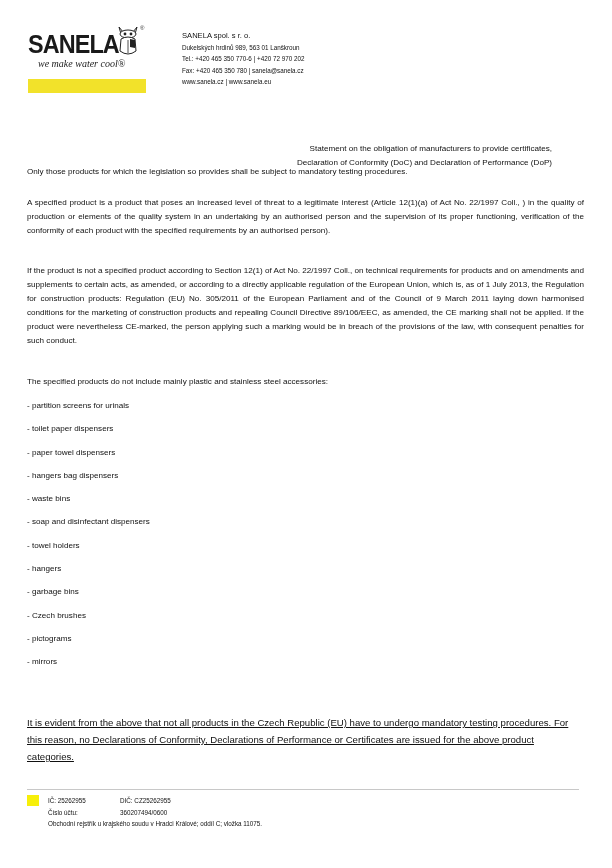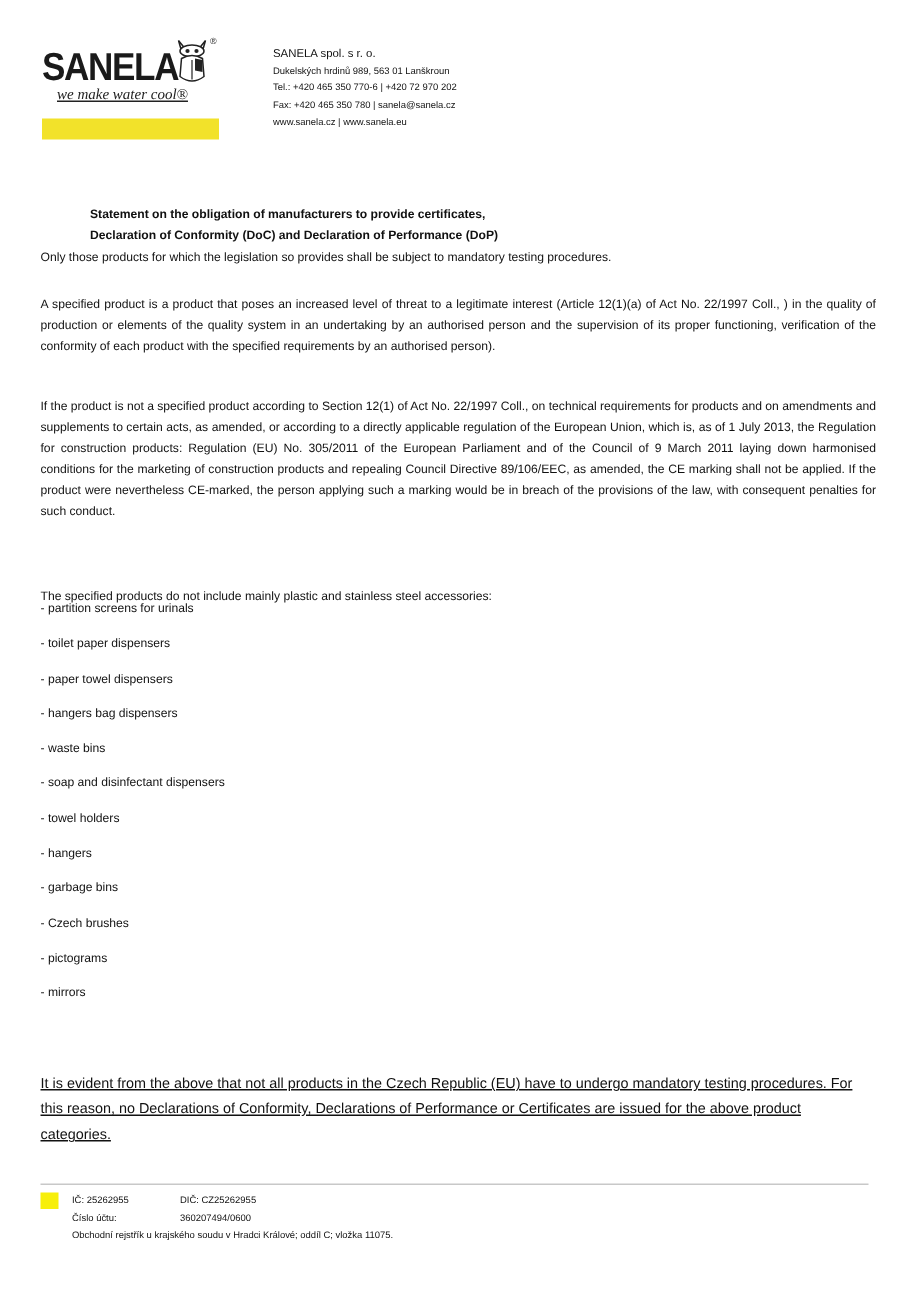--- a/index.html
+++ b/index.html
@@ -12,40 +12,40 @@
   .logo-word {
     position: absolute; left: 0; top: 4px;
     font-family: "Liberation Sans Narrow", "Liberation Sans", sans-serif;
     font-weight: bold; font-size: 26px; letter-spacing: -1px;
     color: #1a1a1a; transform: scaleX(0.9); transform-origin: left;
   }
   .logo-reg { position: absolute; left: 112px; top: 0px; font-size: 6px; color: #333; }
   .logo-tag {
     position: absolute; left: 10px; top: 33px;
     font-family: "Liberation Serif", "DejaVu Serif", serif; font-style: italic;
-    font-size: 10px; color: #222; white-space: nowrap; text-decoration: underline;
+    font-size: 10px; color: #222; white-space: nowrap;
   }
   .logo-mascot { position: absolute; left: 88px; top: 0px; width: 24px; height: 32px; }
   .logo-bar { position: absolute; left: 0; top: 54px; width: 118px; height: 14px; background: #f2e22a; }
 
   .company { position: absolute; left: 162px; top: 30px; font-size: 6.3px; line-height: 11.3px; color: #111; margin-left: 20px; }
   .company .name { font-size: 7.6px; line-height: 12px; }
 
   .title {
-    position: absolute; left: 60px; width: 492px; top: 136px;
-    text-align: left; font-weight: bold; font-size: 8.1px; line-height: 13.5px; color: #111;
+    position: absolute; left: 60px; width: 492px; top: 142px;
+    text-align: right; font-weight: normal; font-size: 8.1px; line-height: 13.5px; color: #111;
   }
   .body-text {
     position: absolute; left: 27px; width: 557px;
     font-size: 8.1px; line-height: 14px; color: #111; text-align: justify;
   }
   .p1 { top: 165px; }
   .p2 { top: 196px; }
   .p3 { top: 264px; font-weight: normal; }
-  .p4 { top: 375px; margin-top: 16px; }
+  .p4 { top: 375px; }
   .list { position: absolute; left: 27px; top: 399px; font-size: 8.1px; }
   .list-item { height: 23.3px; line-height: 14px; white-space: nowrap; }
 
   .conclusion {
     position: absolute; left: 27px; width: 550px; top: 714px;
     font-size: 9.6px; line-height: 17px; text-decoration: underline; color: #111;
   }
 
   .footer-line { position: absolute; left: 27px; top: 789px; width: 552px; height: 1px; background: #c8c8c8; }
   .footer-square { position: absolute; left: 27px; top: 795px; width: 12px; height: 11px; background: #f7ef0a; }

